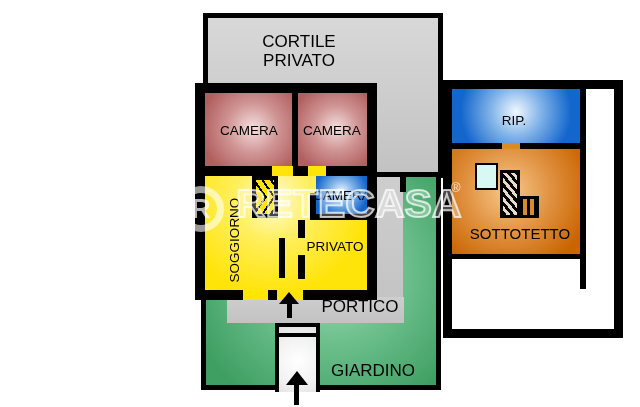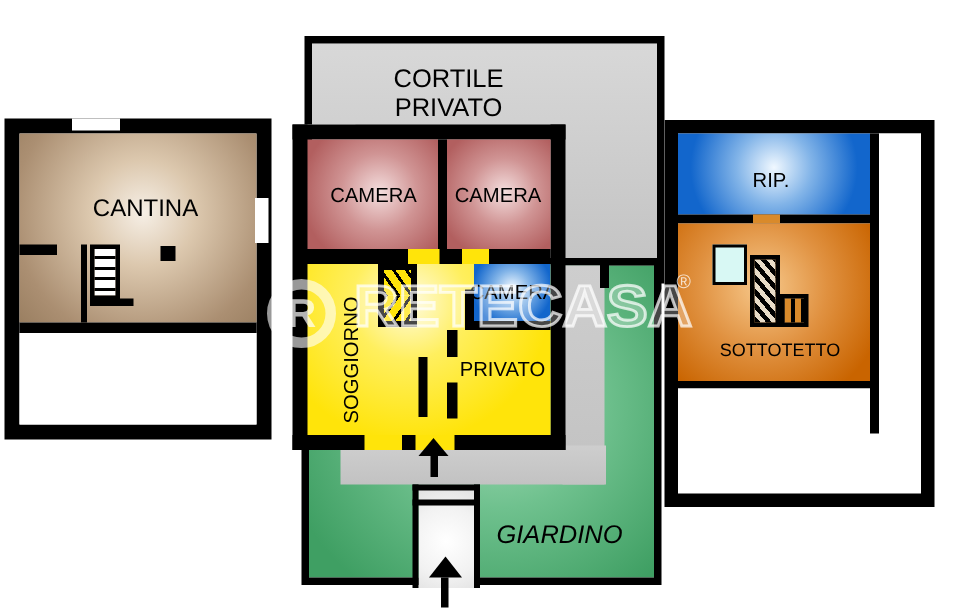--- a/index.html
+++ b/index.html
@@ -5,21 +5,21 @@
   html,body{margin:0;padding:0;background:#fff;}
   .plan{position:relative;width:640px;height:407px;background:#ffffff;overflow:hidden;
         font-family:"Liberation Sans",sans-serif;color:#000;}
   .abs{position:absolute;}
   .wall{position:absolute;background:#000;}
   .lbl{position:absolute;transform:translate(-50%,-50%);white-space:nowrap;color:#000;}
   .lbl.big{font-size:17px;}
   .lbl.med{font-size:13.5px;}
   .vert{transform:translate(-50%,-50%) rotate(-90deg);}
   
-  .cortile-box{left:203px;top:24px;width:240px;height:165px;border:5px solid #000;
+  .cortile-box{left:203px;top:13px;width:240px;height:165px;border:5px solid #000;
     box-sizing:border-box;background:linear-gradient(180deg,#d8d8d8,#c2c2c2);text-decoration:underline;}
   .giardino-box{left:201px;top:172px;width:240px;height:218px;border:5px solid #000;
     box-sizing:border-box;background:radial-gradient(circle at 55% 45%,#a8ddba 0%,#6fc18e 40%,#3f9f63 88%);}
   .portico-strip{background:linear-gradient(180deg,#cecece,#c2c2c2);}
   
   .path-fill{left:279px;top:323px;width:37px;height:69px;
     background:radial-gradient(circle at 50% 55%,#ffffff 0%,#f2f2f2 55%,#dedede 100%);}
   
   .bld{position:absolute;box-sizing:border-box;border:10px solid #000;background:#fff;}
   .bld > *{position:absolute;}
@@ -72,36 +72,20 @@
   <div class="wall" style="left:400px;top:172px;width:6px;height:20px;"></div>
 
   <div class="abs path-fill"></div>
   <div class="wall" style="left:275px;top:323px;width:4px;height:69px;"></div>
   <div class="wall" style="left:316px;top:323px;width:4px;height:69px;"></div>
   <div class="wall" style="left:275px;top:323px;width:45px;height:4px;"></div>
   <div class="wall" style="left:275px;top:333px;width:45px;height:4px;"></div>
   <div class="abs arr-head big" style="left:286px;top:371px;"></div>
   <div class="abs arr-stem" style="left:294px;top:385px;height:20px;"></div>
 
-  <div class="bld" style="left:3px;top:79px;width:178px;height:214px;">
-    <div class="cantina-fill" style="left:0px;top:0px;width:158px;height:126px;"></div>
-    <div style="left:0px;top:126px;width:158px;height:7px;background:#000;"></div>
-    <div class="white-fill" style="left:0px;top:133px;width:158px;height:61px;"></div>
-
-    <div class="win" style="left:35px;top:-10px;width:32px;height:8px;"></div>
-    <div class="win" style="left:157px;top:43px;width:9px;height:30px;"></div>
-
-    <div style="left:0px;top:74px;width:25px;height:7px;background:#000;"></div>
-
-    <div style="left:41px;top:74px;width:4px;height:52px;background:#000;"></div>
-    <div class="ladder" style="left:47px;top:74px;width:20px;height:37px;"></div>
-    <div style="left:47px;top:110px;width:29px;height:5px;background:#000;"></div>
-    <div style="left:94px;top:75px;width:10px;height:10px;background:#000;"></div>
-    <div class="lbl" style="left:84px;top:51px;font-size:16px;">CANTINA</div>
-  </div>
 
   <div class="abs" style="left:195px;top:83px;width:182px;height:217px;">
 
     <div class="wall" style="left:0;top:0;width:182px;height:10px;"></div>
     <div class="wall" style="left:0;top:0;width:10px;height:217px;"></div>
     <div class="wall" style="left:172px;top:0;width:10px;height:217px;"></div>
     <div class="wall" style="left:0;top:207px;width:182px;height:10px;"></div>
 
     <div class="abs camera-fill" style="left:10px;top:10px;width:87px;height:73px;"></div>
     <div class="wall" style="left:97px;top:10px;width:6px;height:73px;"></div>
@@ -150,24 +134,25 @@
     <div class="white-fill" style="left:0px;top:170px;width:128px;height:30px;"></div>
     <div style="left:128px;top:0px;width:6px;height:200px;background:#000;"></div>
     <div class="white-fill" style="left:134px;top:0px;width:28px;height:200px;"></div>
 
     <div style="left:23px;top:74px;width:23px;height:27px;background:#d8f8f4;border:2px solid #000;box-sizing:border-box;"></div>
 
     <div class="sotto-vstair" style="left:48px;top:81px;width:20px;height:48px;"></div>
     <div class="sotto-hstair" style="left:68px;top:107px;width:19px;height:22px;"></div>
 
     <div class="lbl med" style="left:62px;top:31px;">RIP.</div>
-    <div class="lbl" style="left:68px;top:144px;font-size:12px;">SOTTOTETTO</div>
+    <div class="lbl" style="left:68px;top:144px;font-size:15px;">SOTTOTETTO</div>
   </div>
 
-  <div class="lbl big" style="left:373px;top:357px;font-style:italic;">GIARDINO</div>
+  <div class="lbl big" style="left:360px;top:307px;">PORTICO</div>
+  <div class="lbl big" style="left:373px;top:371px;">GIARDINO</div>
 
   <div class="wm">
     <div class="wm-ring"></div>
     <div class="wm-r">R</div>
     <div class="wm-brand">RETECASA</div>
     <div class="wm-reg">®</div>
   </div>
 
 </div>
 

